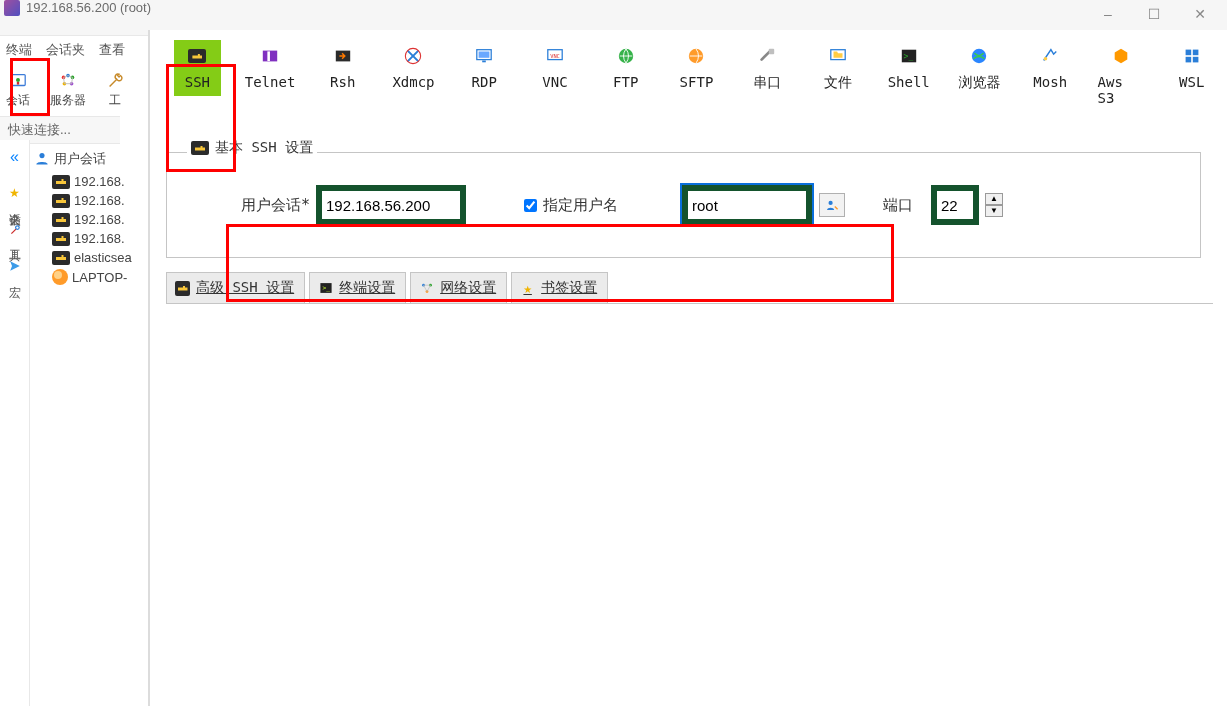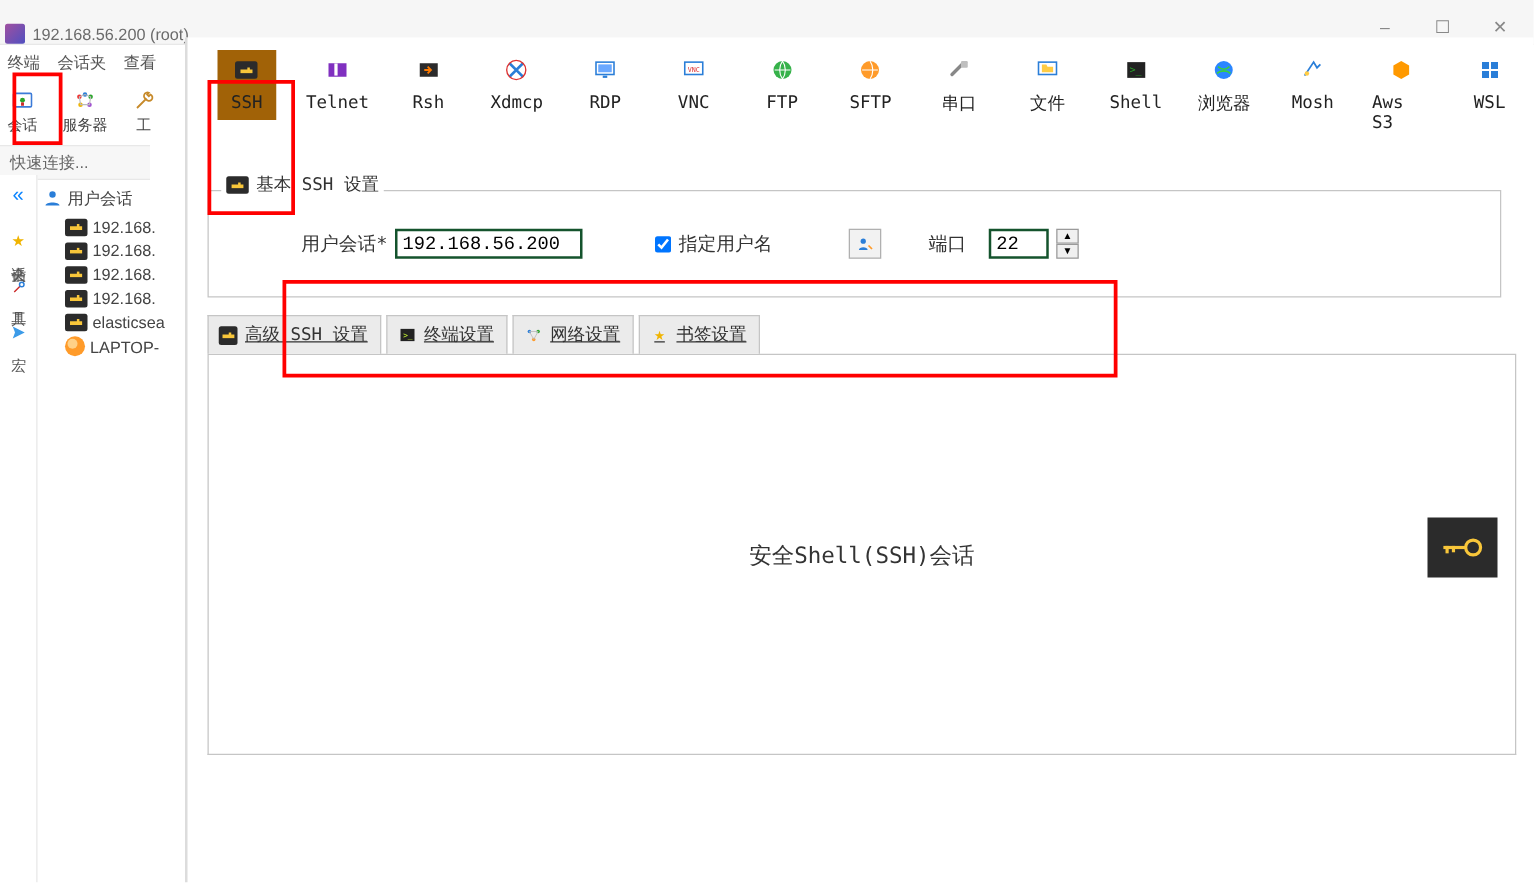--- a/index.html
+++ b/index.html
@@ -12,21 +12,21 @@
     width: 1227px;
     height: 706px;
     overflow: hidden;
     position: relative;
   }
 
   
   .titlebar {
     height: 36px;
     display: flex;
-    align-items: flex-end;
+    align-items: flex-start;
     padding: 0 4px;
     background: #f6f6f6;
     color: #6b6b6b;
     border-bottom: 1px solid #e8e8e8;
   }
   .titlebar .app-icon { width:16px; height:16px; margin-right:6px;
     background: linear-gradient(135deg,#a050a0,#5050c0); border-radius:2px;}
   .win-controls { margin-left:auto; display:flex; }
   .win-controls div {
     width:46px; height:28px; display:flex; align-items:center; justify-content:center;
@@ -130,42 +130,42 @@
     align-items:flex-start;
     font-family: "SimSun", monospace;
   }
   .proto {
     width:58px;
     display:flex; flex-direction:column; align-items:center; gap:8px;
     font-size:14px; color:#222;
     padding:6px 0;
   }
   .proto .picon { width:20px; height:20px; display:flex; align-items:center; justify-content:center;}
-  .proto.selected { background:#a16207;}
+  .proto.selected { background:#84cc16;}
 
   
   .group {
     margin: 38px 10px 0 10px;
     border:1px solid #c5c5c5;
     position:relative;
     padding: 30px 14px 30px 14px;
     width: 1035px;
   }
   .group .legend {
-    position:absolute; top:-14px; left:10px;
+    position:absolute; top:-14px; left:20px;
     background:#fff;
     padding:0 4px;
     display:flex; align-items:center; gap:6px;
     font-size:14px;
     font-family: "SimSun", monospace;
   }
   .fields { display:flex; align-items:center; gap:6px;
     font-family: "SimSun", monospace; font-size:15px;}
   .fields input[type=text]{
-    border:2px solid #14532d; height:24px; padding:0 4px; font-family:Liberation Mono, monospace; font-size:15px;
+    border:6px solid #14532d; height:40px; padding:0 4px; font-family:Liberation Sans, sans-serif; font-size:15px;
   }
   .usermark {
     width:26px;height:24px;border:1px solid #b0b0b0;background:#f2f2f2;
     display:flex;align-items:center;justify-content:center;font-size:11px;
     margin-left:-1px;
   }
   .spin { display:flex; flex-direction:column;}
   .spin button{ width:18px;height:12px;font-size:8px;line-height:8px;border:1px solid #9a9a9a;background:#f0f0f0;padding:0;}
 
   
@@ -477,20 +477,23 @@
       <span class="key-ico"></span>
       <span>基本 SSH 设置</span>
     </div>
     <div class="fields">
       <span style="margin-left:60px;">用户会话*</span>
       <input type="text" style="width: 150px;" value="192.168.56.200">
       <span style="width:46px;"></span>
       <input type="checkbox" checked="" style="">
       <span>指定用户名</span>
       <span style="width:50px;"></span>
+      <span class="username-box">
+        <input type="text" value="root" style="">
+      </span>
       <span class="usermark">
         <svg width="14" height="14" viewBox="0 0 20 20">
             <circle cx="8" cy="7" r="3" fill="#2a7ed8"></circle>
             <path d="M3 17c0-4 10-4 10 0Z" fill="#2a7ed8"></path>
             <path d="M14 12l4 4" stroke="#ff9b2a" stroke-width="2"></path>
           </svg>
       </span>
       <span style="width:26px;"></span>
       <span>端口</span>
       <span style="width:6px;"></span>
@@ -526,25 +529,14 @@
           </svg>
         </span>
       <span>网络设置</span>
     </div>
     <div class="tab">
       <span class="ico" style="color:#f0b400;">★</span>
       <span>书签设置</span>
     </div>
   </div>
 
-  <div class="panel">
-    <span>安全Shell(SSH)会话</span>
-    <div class="big-key">
-      <svg viewBox="0 0 40 24">
-          <circle cx="30" cy="12" r="7" fill="none" stroke="#f8c63a" stroke-width="3"></circle>
-          <rect x="2" y="10.5" width="22" height="3" fill="#f8c63a"></rect>
-          <rect x="4" y="10.5" width="3" height="7" fill="#f8c63a"></rect>
-          <rect x="10" y="10.5" width="3" height="6" fill="#f8c63a"></rect>
-        </svg>
-    </div>
-  </div>
 
 </div>
 
 </body></html>

